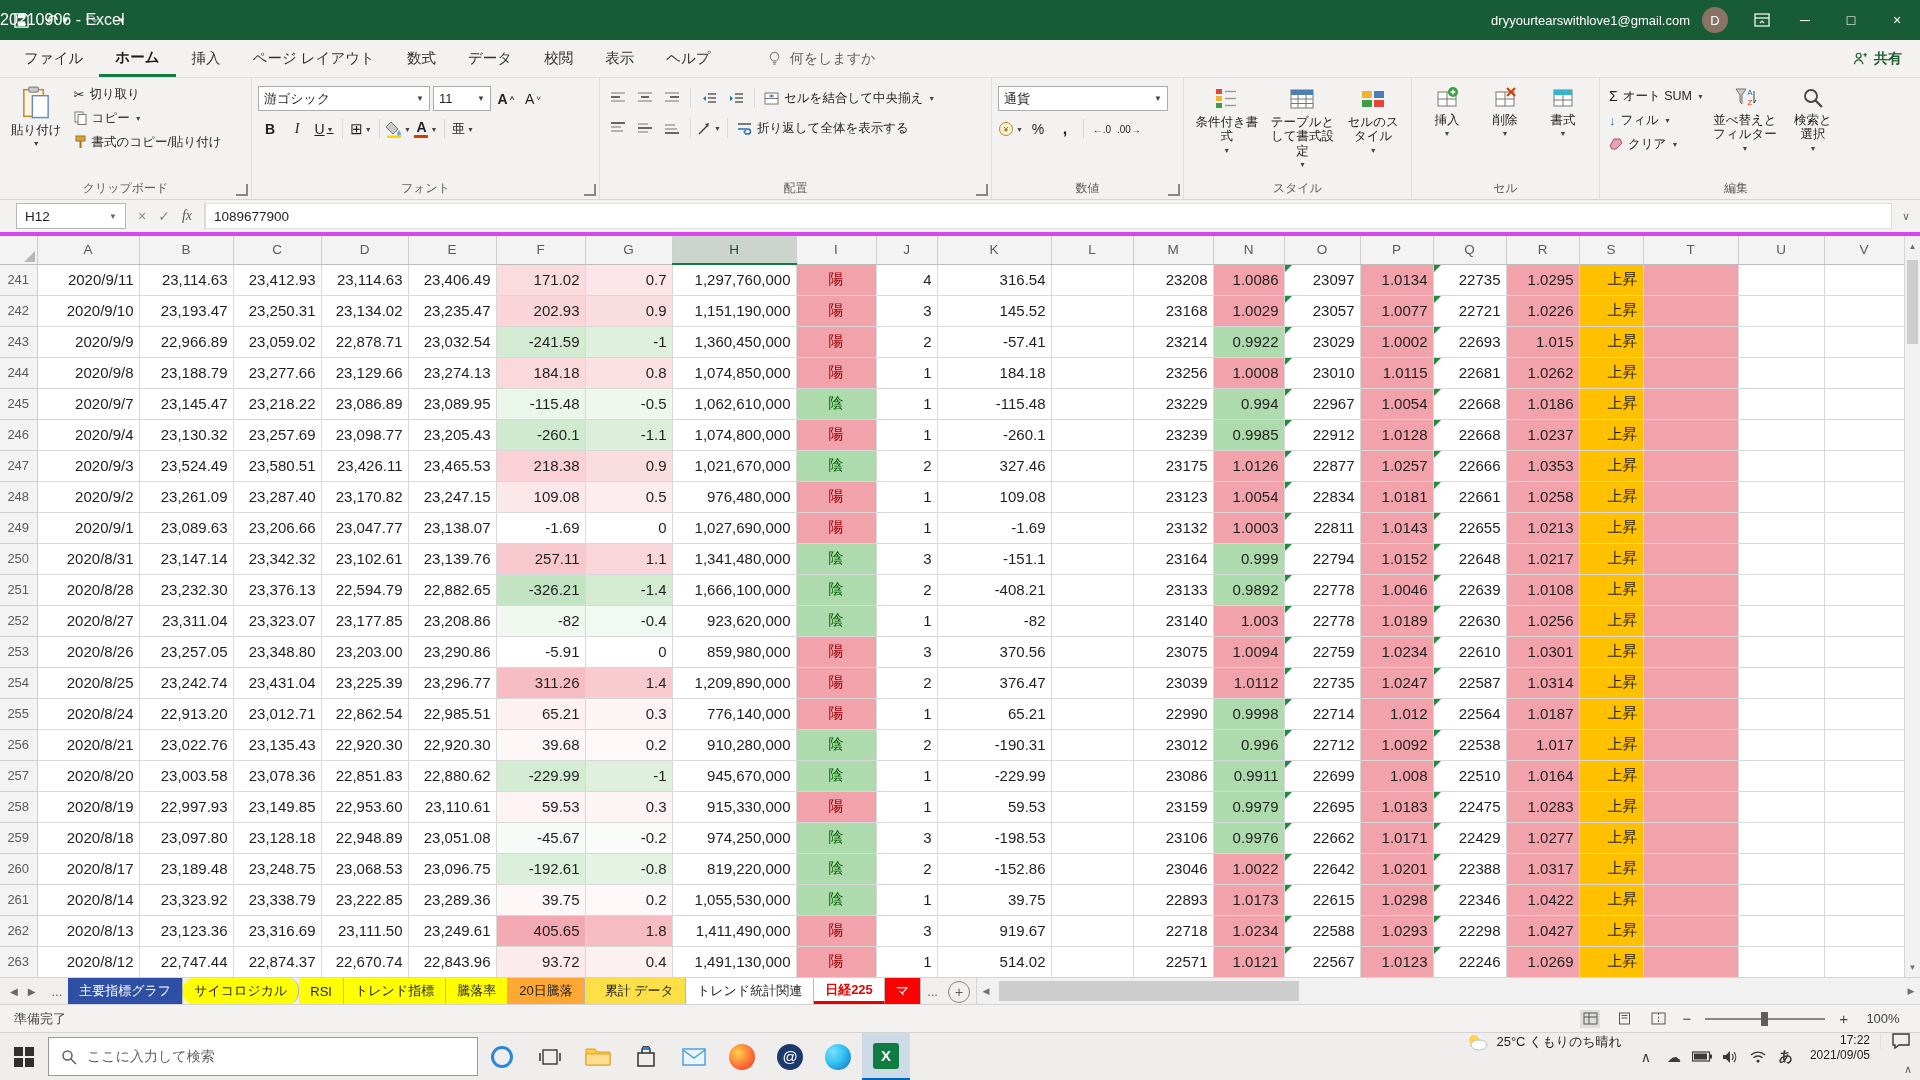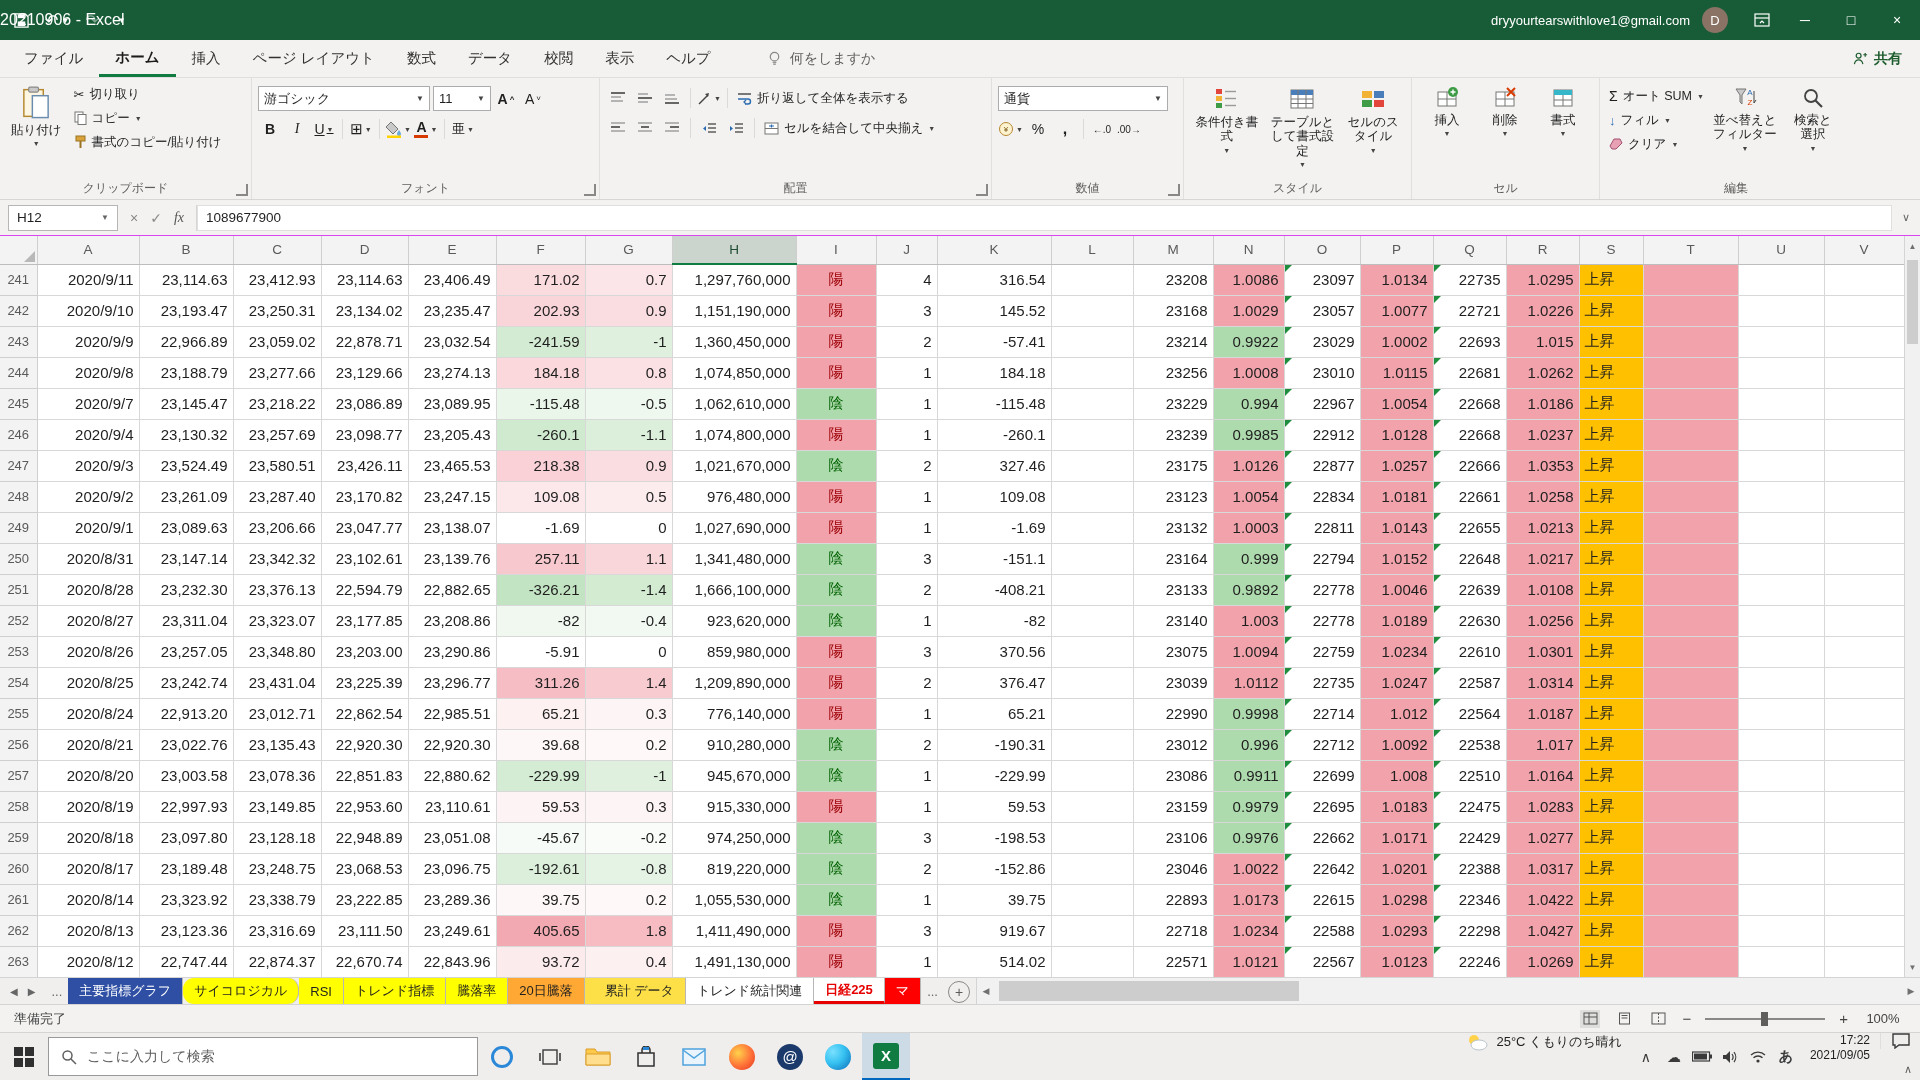--- a/index.html
+++ b/index.html
@@ -40,41 +40,41 @@
   .rowline { display:flex; align-items:center; gap:3px; }
   .combo { background:#fff; border:1px solid #acacac; height:25px; display:flex; align-items:center; padding:0 5px; font-size:13px; justify-content:space-between; }
   .combo .dd { font-size:8px; color:#444; margin-left:6px; }
   .icbtn { min-width:24px; height:24px; display:flex; align-items:center; justify-content:center; font-size:14px; gap:2px; }
   .icbtn .dd { font-size:7px; color:#444; }
   .vline { width:1px; background:#dcdad8; align-self:stretch; margin:2px 3px; }
   .svgic { display:inline-block; vertical-align:middle; }
   .collapse-rib { position:absolute; right:8px; bottom:4px; color:#605e5c; font-size:11px; }
 
   
-  .fb { height:36px; background:#f3f2f1; display:flex; align-items:center; border-bottom:1px solid #d946ef; flex:0 0 36px; padding-left:8px; }
+  .fb { height:36px; background:#f3f2f1; display:flex; align-items:center; border-bottom:4px solid #d946ef; flex:0 0 36px; padding-left:16px; }
   .namebox { width:110px; height:26px; background:#fff; border:1px solid #b8b6b4; display:flex; align-items:center; padding:0 8px; font-size:13.5px; justify-content:space-between; }
   .namebox .dd { font-size:8px; color:#666; }
   .fbbtns { display:flex; align-items:center; gap:12px; padding:0 12px; color:#8a8886; font-size:14px; border-right:1px solid #d8d6d4; height:26px; }
   .fx { font-style:italic; font-family:"Liberation Serif","DejaVu Serif",serif; color:#555; }
   .fval { flex:1; background:#fff; height:26px; border:1px solid #e1dfdd; display:flex; align-items:center; padding:0 8px; font-size:13.5px; }
   .fb-exp { width:28px; text-align:center; color:#666; font-size:11px; }
 
   
   .sheet { position:relative; flex:1 1 auto; overflow:hidden; background:#fff; }
   table.grid { border-collapse:collapse; table-layout:fixed; width:1904px; }
   .grid th, .grid td { overflow:hidden; white-space:nowrap; }
   .grid thead tr { height:28px; }
   .grid thead th { background:#f3f3f3; border-right:1px solid #cfcfcf; border-bottom:1px solid #bdbdbd; font-weight:normal; font-size:13.5px; color:#5a5a5a; }
   .grid thead th.sel { background:#ccd4ce; border-bottom:2px solid var(--acc); color:#204d33; }
   .grid thead th.corner { position:relative; }
   .grid thead th.corner::after { content:""; position:absolute; right:2px; bottom:2px; border-left:11px solid transparent; border-bottom:11px solid #b8b8b8; }
   .grid tbody tr { height:31px; }
   .grid td { border-right:1px solid #d8d8d8; border-bottom:1px solid #d8d8d8; font-size:15px; padding:0 5px; position:relative; }
   .grid th.rh { background:#f3f3f3; border-right:1px solid #cfcfcf; border-bottom:1px solid #cfcfcf; font-weight:normal; font-size:13px; color:#5a5a5a; }
-  .ar { text-align:right; } .al { text-align:left; } .ac { text-align:center; }
+  .ar { text-align:right; } .al { text-align:right; } .ac { text-align:center; }
   .c-yo { background:var(--pink); color:var(--posT); }
   .c-in { background:var(--green); color:var(--negT); }
   .c-pk { background:var(--pink); }
   .c-gn { background:var(--green); }
   .c-gold { background:var(--gold); }
   .c-tp { background:var(--pink); }
   .tri { position:absolute; top:0; left:0; width:0; height:0; border-left:7px solid #1e8e3e; border-bottom:7px solid transparent; }
   .vsb { position:absolute; top:0; right:0; bottom:0; width:16px; background:#f1f1f1; border-left:1px solid #d4d4d4; }
   .vsb .arr { height:20px; display:flex; align-items:center; justify-content:center; font-size:8px; color:#707070; }
   .vsb .arr.dn { position:absolute; bottom:0; left:0; right:0; }
@@ -264,60 +264,20 @@
               <span class="dd">▼</span>
           </div>
         </div>
       </div>
       <div class="grp-label">フォント</div>
       <div class="dlg"></div>
     </div>
 
     <div class="grp" style="width:392px">
       <div class="colstack" style="gap:6px; padding-top:4px; width:100%">
-        <div class="rowline">
-          <div class="icbtn">
-              <svg class="svgic" width="16" height="14" viewBox="0 0 16 14">
-                <line x1="1" y1="2" x2="15" y2="2" stroke="#444" stroke-width="1.6"></line>
-                <line x1="1" y1="6" x2="11" y2="6" stroke="#9a9a9a" stroke-width="1.4"></line>
-                <line x1="1" y1="10" x2="13" y2="10" stroke="#9a9a9a" stroke-width="1.4"></line>
-              </svg>
-            </div>
-          <div class="icbtn">
-              <svg class="svgic" width="16" height="14" viewBox="0 0 16 14">
-                <line x1="1" y1="7" x2="15" y2="7" stroke="#444" stroke-width="1.6"></line>
-                <line x1="1" y1="3" x2="11" y2="3" stroke="#9a9a9a" stroke-width="1.4"></line>
-                <line x1="1" y1="11" x2="11" y2="11" stroke="#9a9a9a" stroke-width="1.4"></line>
-              </svg>
-            </div>
-          <div class="icbtn">
-              <svg class="svgic" width="16" height="14" viewBox="0 0 16 14">
-                <line x1="1" y1="12" x2="15" y2="12" stroke="#444" stroke-width="1.6"></line>
-                <line x1="1" y1="4" x2="11" y2="4" stroke="#9a9a9a" stroke-width="1.4"></line>
-                <line x1="1" y1="8" x2="13" y2="8" stroke="#9a9a9a" stroke-width="1.4"></line>
-              </svg>
-            </div>
-          <div class="vline"></div>
-          <div class="icbtn">
-              <svg class="svgic" width="15" height="15" viewBox="0 0 15 15">
-                <path d="M2 13L11 4" stroke="#444" stroke-width="1.4"></path>
-                <path d="M8 3l4-1-1 4z" fill="#444"></path>
-              </svg>
-              <span class="dd">▼</span>
-            </div>
-          <div class="vline"></div>
-          <div class="smbtn">
-            <svg class="svgic" width="15" height="13" viewBox="0 0 15 13">
-                <line x1="1" y1="2" x2="14" y2="2" stroke="#444" stroke-width="1.4"></line>
-                <path d="M1 7h10a2.5 2.5 0 0 1 0 5H8" fill="none" stroke="#2b6cb0" stroke-width="1.4"></path>
-                <path d="M9 10l-2 2 2 2" transform="translate(0,-2)" fill="none" stroke="#2b6cb0" stroke-width="1.3"></path>
-              </svg>
-            <span>折り返して全体を表示する</span>
-          </div>
-        </div>
         <div class="rowline">
           <div class="icbtn">
               <svg class="svgic" width="16" height="14" viewBox="0 0 16 14">
                 <line x1="1" y1="2" x2="15" y2="2" stroke="#9a9a9a" stroke-width="1.4"></line>
                 <line x1="1" y1="6" x2="10" y2="6" stroke="#444" stroke-width="1.6"></line>
                 <line x1="1" y1="10" x2="15" y2="10" stroke="#9a9a9a" stroke-width="1.4"></line>
               </svg>
             </div>
           <div class="icbtn">
               <svg class="svgic" width="16" height="14" viewBox="0 0 16 14">
@@ -354,20 +314,60 @@
           <div class="smbtn">
             <svg class="svgic" width="15" height="13" viewBox="0 0 15 13">
                 <rect x="1" y="1" width="13" height="11" fill="#fff" stroke="#767674"></rect>
                 <line x1="1" y1="6.5" x2="14" y2="6.5" stroke="#767674"></line>
                 <path d="M5 4h5M7.5 2.5v3" stroke="#2b6cb0" stroke-width="1.2"></path>
               </svg>
             <span>セルを結合して中央揃え</span>
             <span class="dd">▼</span>
           </div>
         </div>
+        <div class="rowline">
+          <div class="icbtn">
+              <svg class="svgic" width="16" height="14" viewBox="0 0 16 14">
+                <line x1="1" y1="2" x2="15" y2="2" stroke="#444" stroke-width="1.6"></line>
+                <line x1="1" y1="6" x2="11" y2="6" stroke="#9a9a9a" stroke-width="1.4"></line>
+                <line x1="1" y1="10" x2="13" y2="10" stroke="#9a9a9a" stroke-width="1.4"></line>
+              </svg>
+            </div>
+          <div class="icbtn">
+              <svg class="svgic" width="16" height="14" viewBox="0 0 16 14">
+                <line x1="1" y1="7" x2="15" y2="7" stroke="#444" stroke-width="1.6"></line>
+                <line x1="1" y1="3" x2="11" y2="3" stroke="#9a9a9a" stroke-width="1.4"></line>
+                <line x1="1" y1="11" x2="11" y2="11" stroke="#9a9a9a" stroke-width="1.4"></line>
+              </svg>
+            </div>
+          <div class="icbtn">
+              <svg class="svgic" width="16" height="14" viewBox="0 0 16 14">
+                <line x1="1" y1="12" x2="15" y2="12" stroke="#444" stroke-width="1.6"></line>
+                <line x1="1" y1="4" x2="11" y2="4" stroke="#9a9a9a" stroke-width="1.4"></line>
+                <line x1="1" y1="8" x2="13" y2="8" stroke="#9a9a9a" stroke-width="1.4"></line>
+              </svg>
+            </div>
+          <div class="vline"></div>
+          <div class="icbtn">
+              <svg class="svgic" width="15" height="15" viewBox="0 0 15 15">
+                <path d="M2 13L11 4" stroke="#444" stroke-width="1.4"></path>
+                <path d="M8 3l4-1-1 4z" fill="#444"></path>
+              </svg>
+              <span class="dd">▼</span>
+            </div>
+          <div class="vline"></div>
+          <div class="smbtn">
+            <svg class="svgic" width="15" height="13" viewBox="0 0 15 13">
+                <line x1="1" y1="2" x2="14" y2="2" stroke="#444" stroke-width="1.4"></line>
+                <path d="M1 7h10a2.5 2.5 0 0 1 0 5H8" fill="none" stroke="#2b6cb0" stroke-width="1.4"></path>
+                <path d="M9 10l-2 2 2 2" transform="translate(0,-2)" fill="none" stroke="#2b6cb0" stroke-width="1.3"></path>
+              </svg>
+            <span>折り返して全体を表示する</span>
+          </div>
+        </div>
       </div>
       <div class="grp-label">配置</div>
       <div class="dlg"></div>
     </div>
 
     <div class="grp" style="width:192px">
       <div class="colstack" style="gap:6px; padding-top:4px; width:100%">
         <div class="combo" style="width:170px">
           <span>通貨</span>
             <span class="dd">▼</span>

